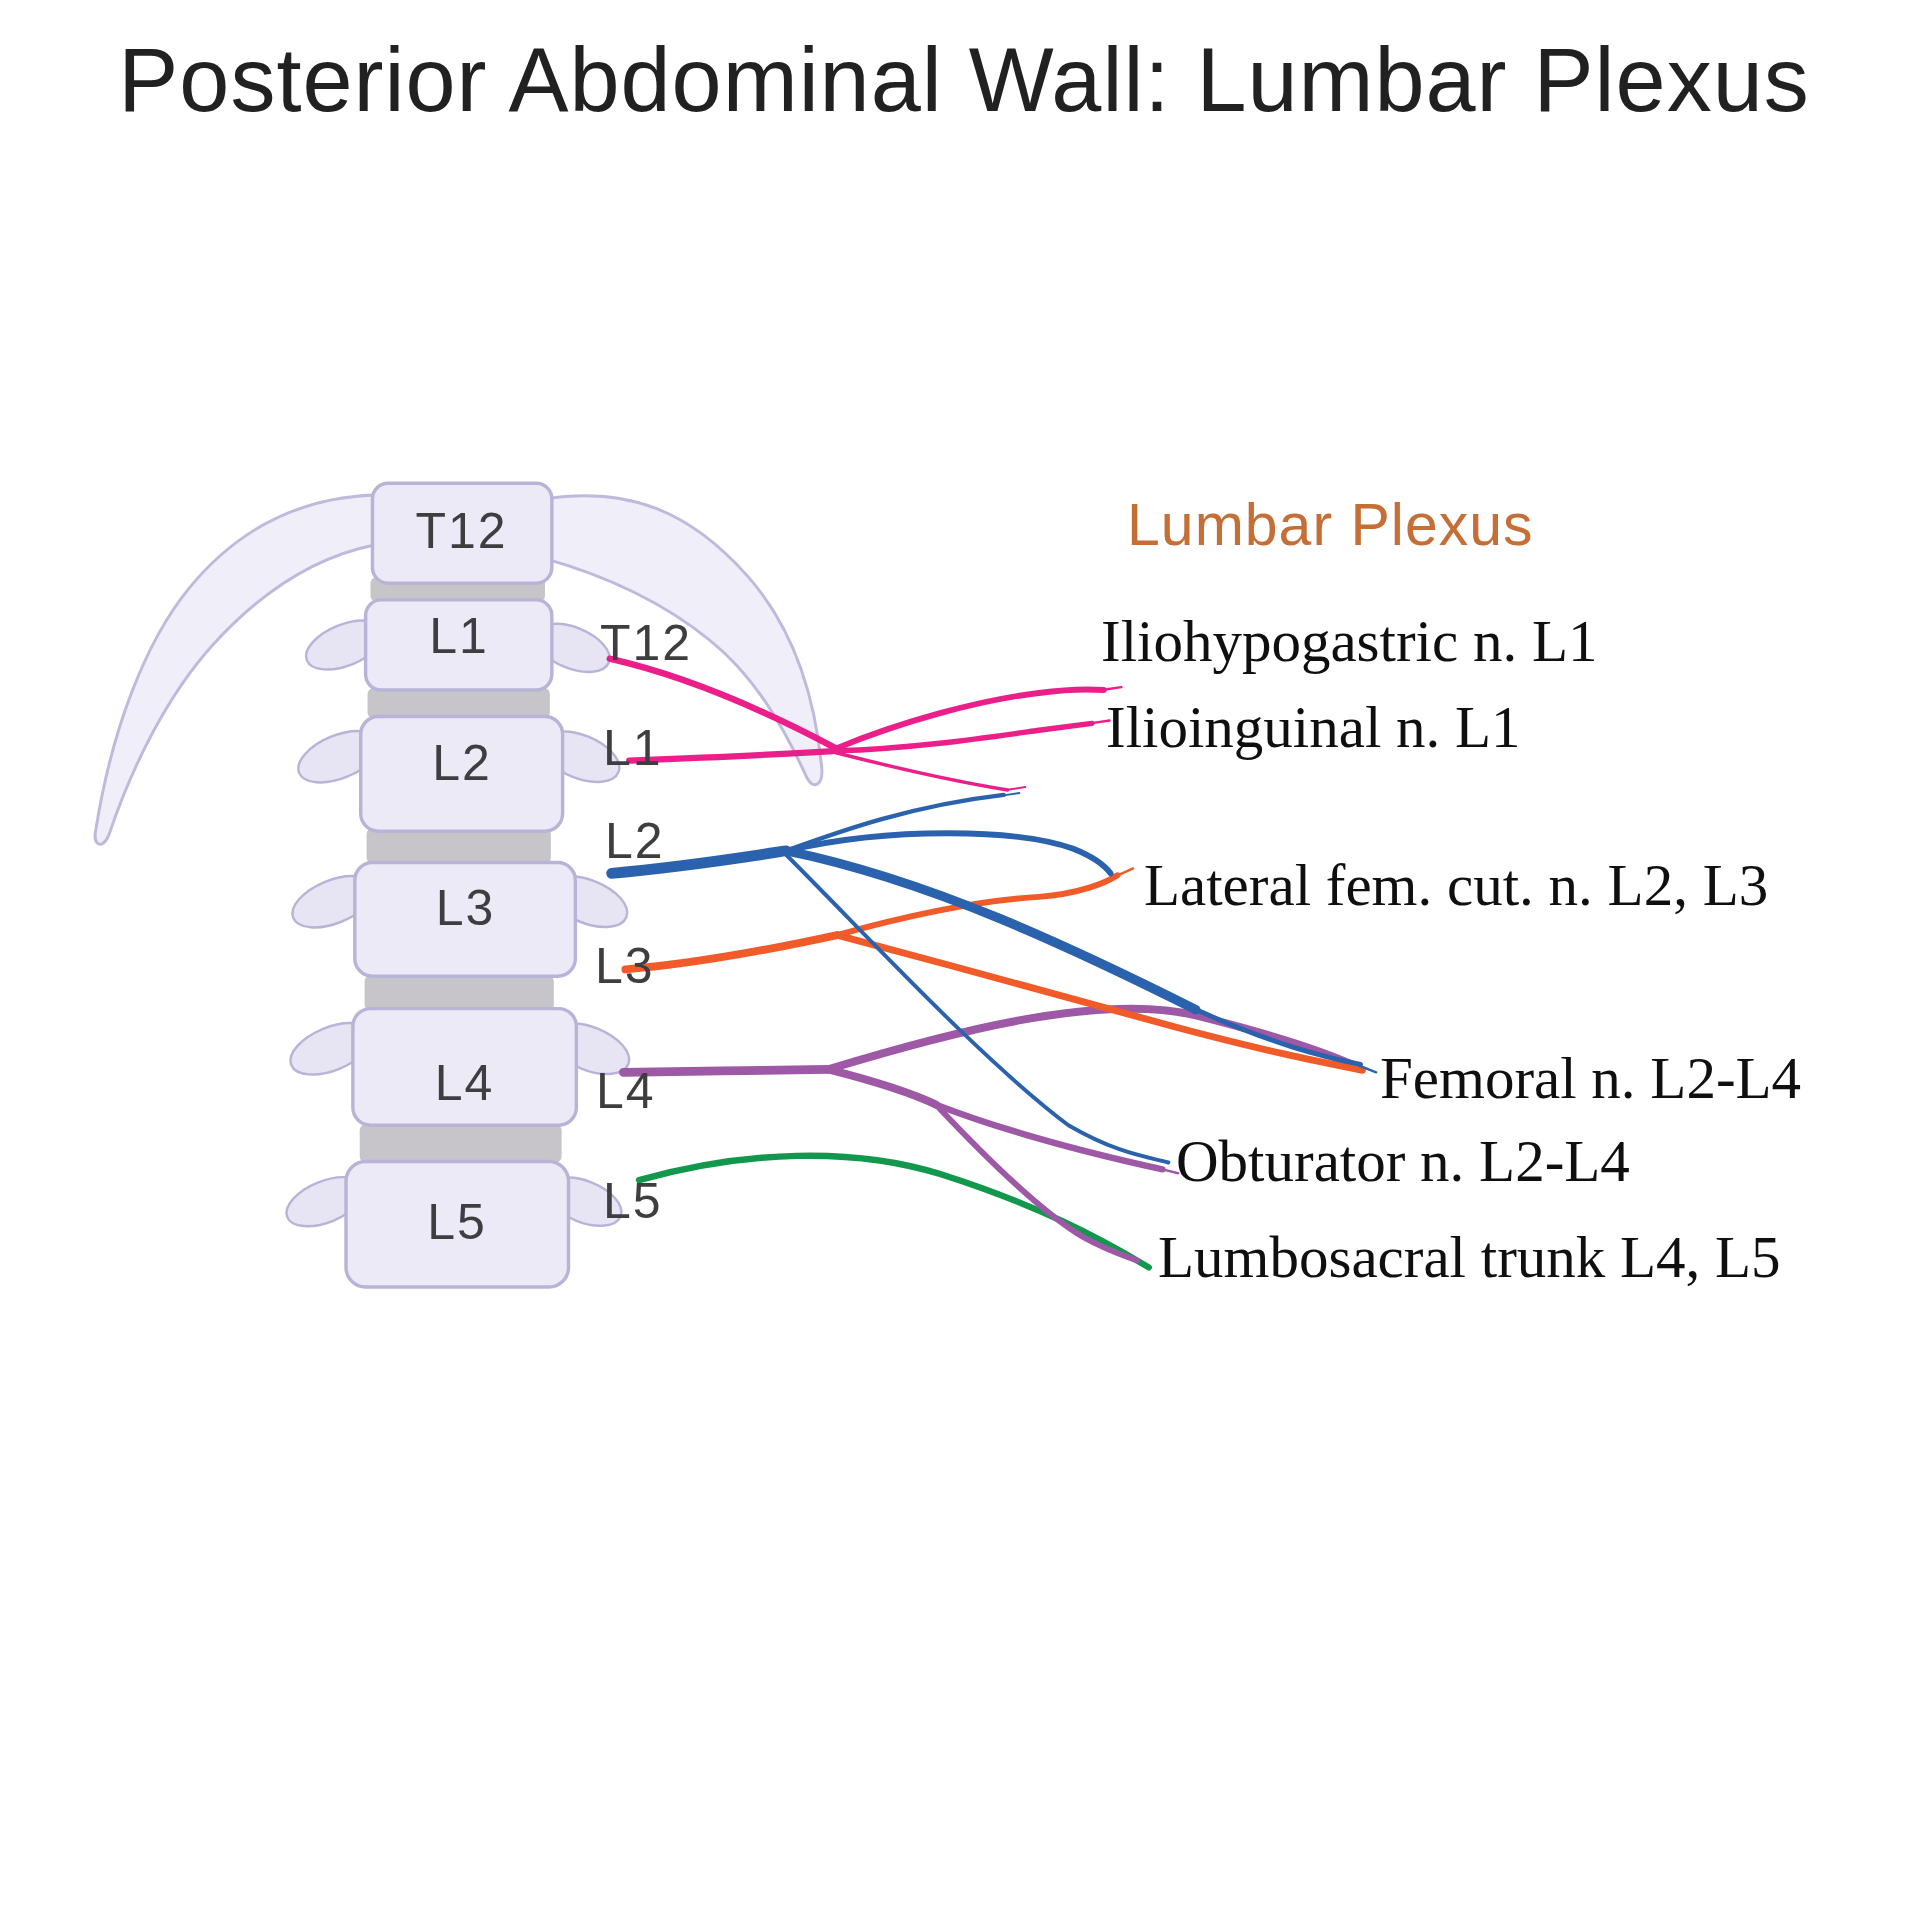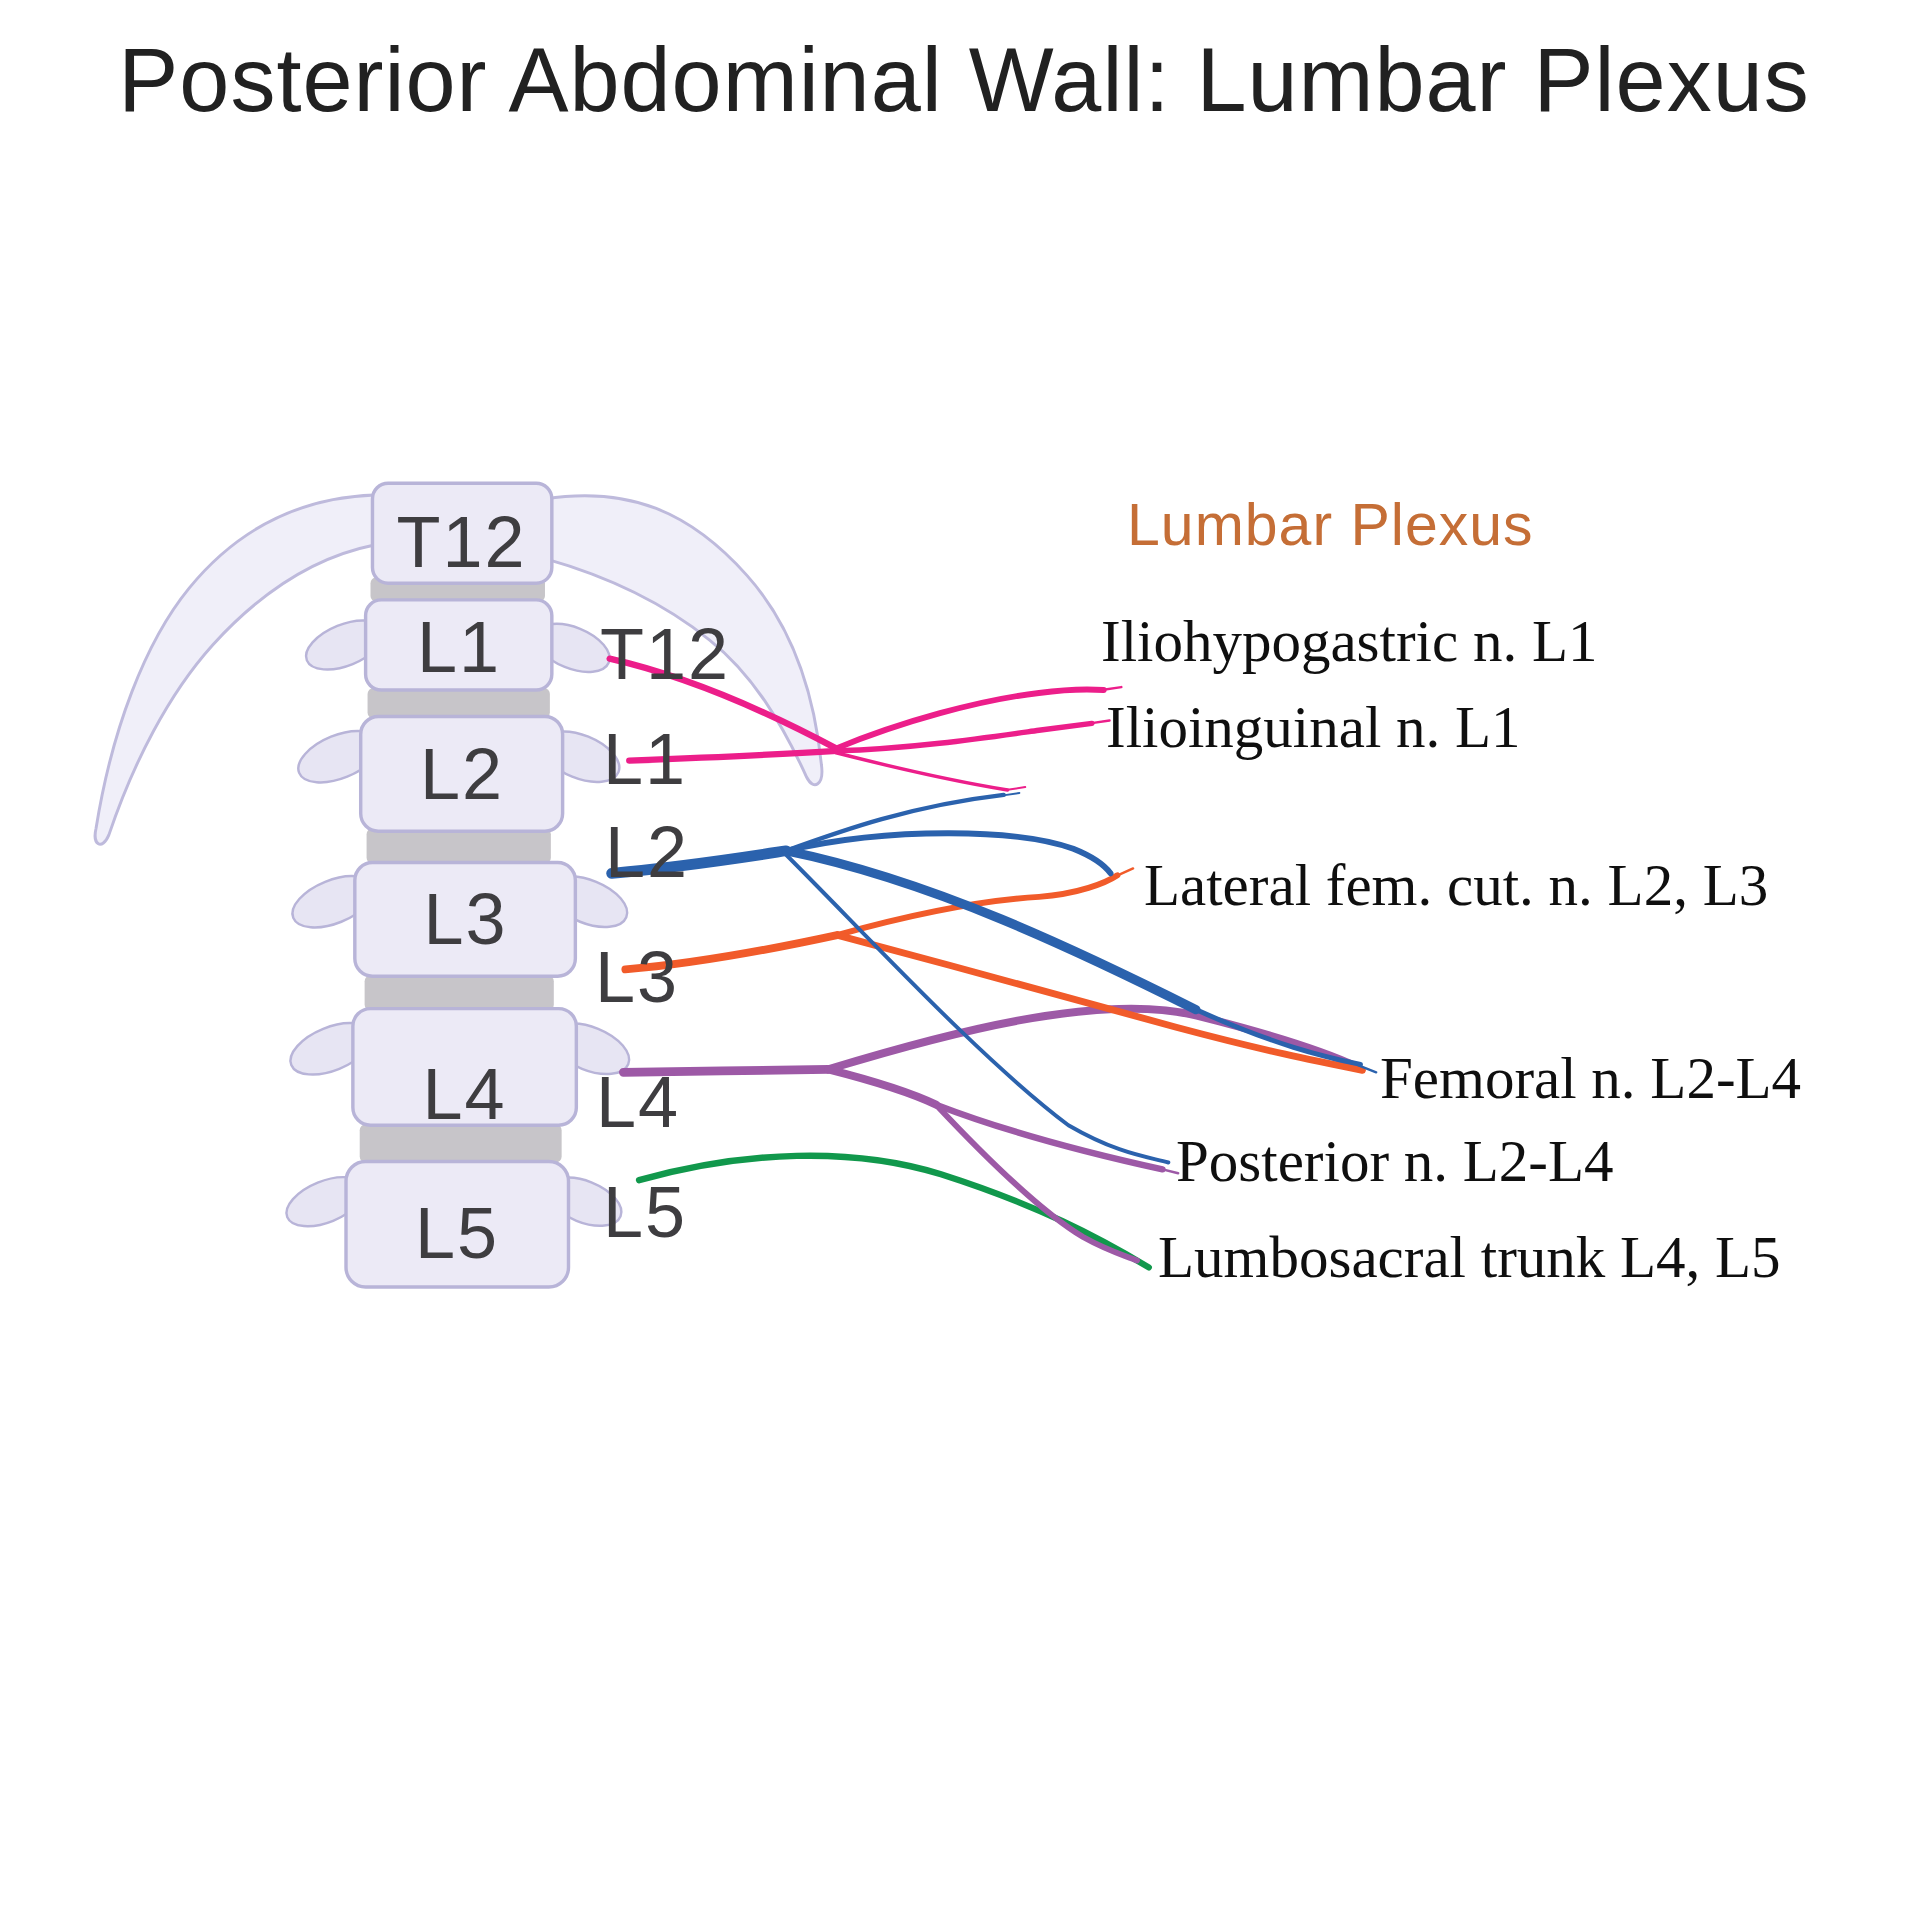--- a/index.html
+++ b/index.html
@@ -3,21 +3,21 @@
 <meta charset="utf-8">
 <style>
   html,body{margin:0;padding:0;background:#ffffff;}
   #canvas{position:relative;width:1928px;height:1828px;background:#ffffff;overflow:hidden;
           font-family:"Liberation Sans",sans-serif;}
   #art{position:absolute;left:0;top:0;width:1928px;height:1928px;}
   .txt{position:absolute;line-height:1;white-space:nowrap;}
   .title{font-size:90px;font-weight:400;letter-spacing:1px;color:#212121;left:0;right:0;top:35px;text-align:center;}
   .heading{font-size:59px;font-weight:500;letter-spacing:1px;}
   .nerve-label{font-family:"Liberation Serif",serif;font-size:59px;color:#0f0f0f;}
-  .bone-label{font-size:72px;color:#3e3d40;letter-spacing:2px;}
+  .bone-label{font-size:50px;color:#3e3d40;letter-spacing:2px;}
   .v-label{text-align:center;}
 </style>
 </head>
 <body>
 
 <div id="canvas">
 
   <svg id="art" viewBox="0 0 1967 1967" xmlns="http://www.w3.org/2000/svg">
 
     <g fill="#C7C5C9" stroke="none">
@@ -118,17 +118,17 @@
   <div class="txt bone-label" style="left:603px;top:723px;">L1</div>
   <div class="txt bone-label" style="left:605px;top:816px;">L2</div>
   <div class="txt bone-label" style="left:595px;top:941px;">L3</div>
   <div class="txt bone-label" style="left:596px;top:1066px;">L4</div>
   <div class="txt bone-label" style="left:603px;top:1176px;">L5</div>
 
   <div class="txt nerve-label" style="left:1101px;top:612px;">Iliohypogastric n. L1</div>
   <div class="txt nerve-label" style="left:1106px;top:698px;">Ilioinguinal n. L1</div>
   <div class="txt nerve-label" style="left:1144px;top:856px;">Lateral fem. cut. n. L2, L3</div>
   <div class="txt nerve-label" style="left:1380px;top:1049px;">Femoral n. L2-L4</div>
-  <div class="txt nerve-label" style="left:1176px;top:1132px;">Posterior n. L2-L4</div>
+  <div class="txt nerve-label" style="left:1176px;top:1132px;">Obturator n. L2-L4</div>
   <div class="txt nerve-label" style="left:1158px;top:1228px;">Lumbosacral trunk L4, L5</div>
 
 </div>
 
 
 </body></html>

